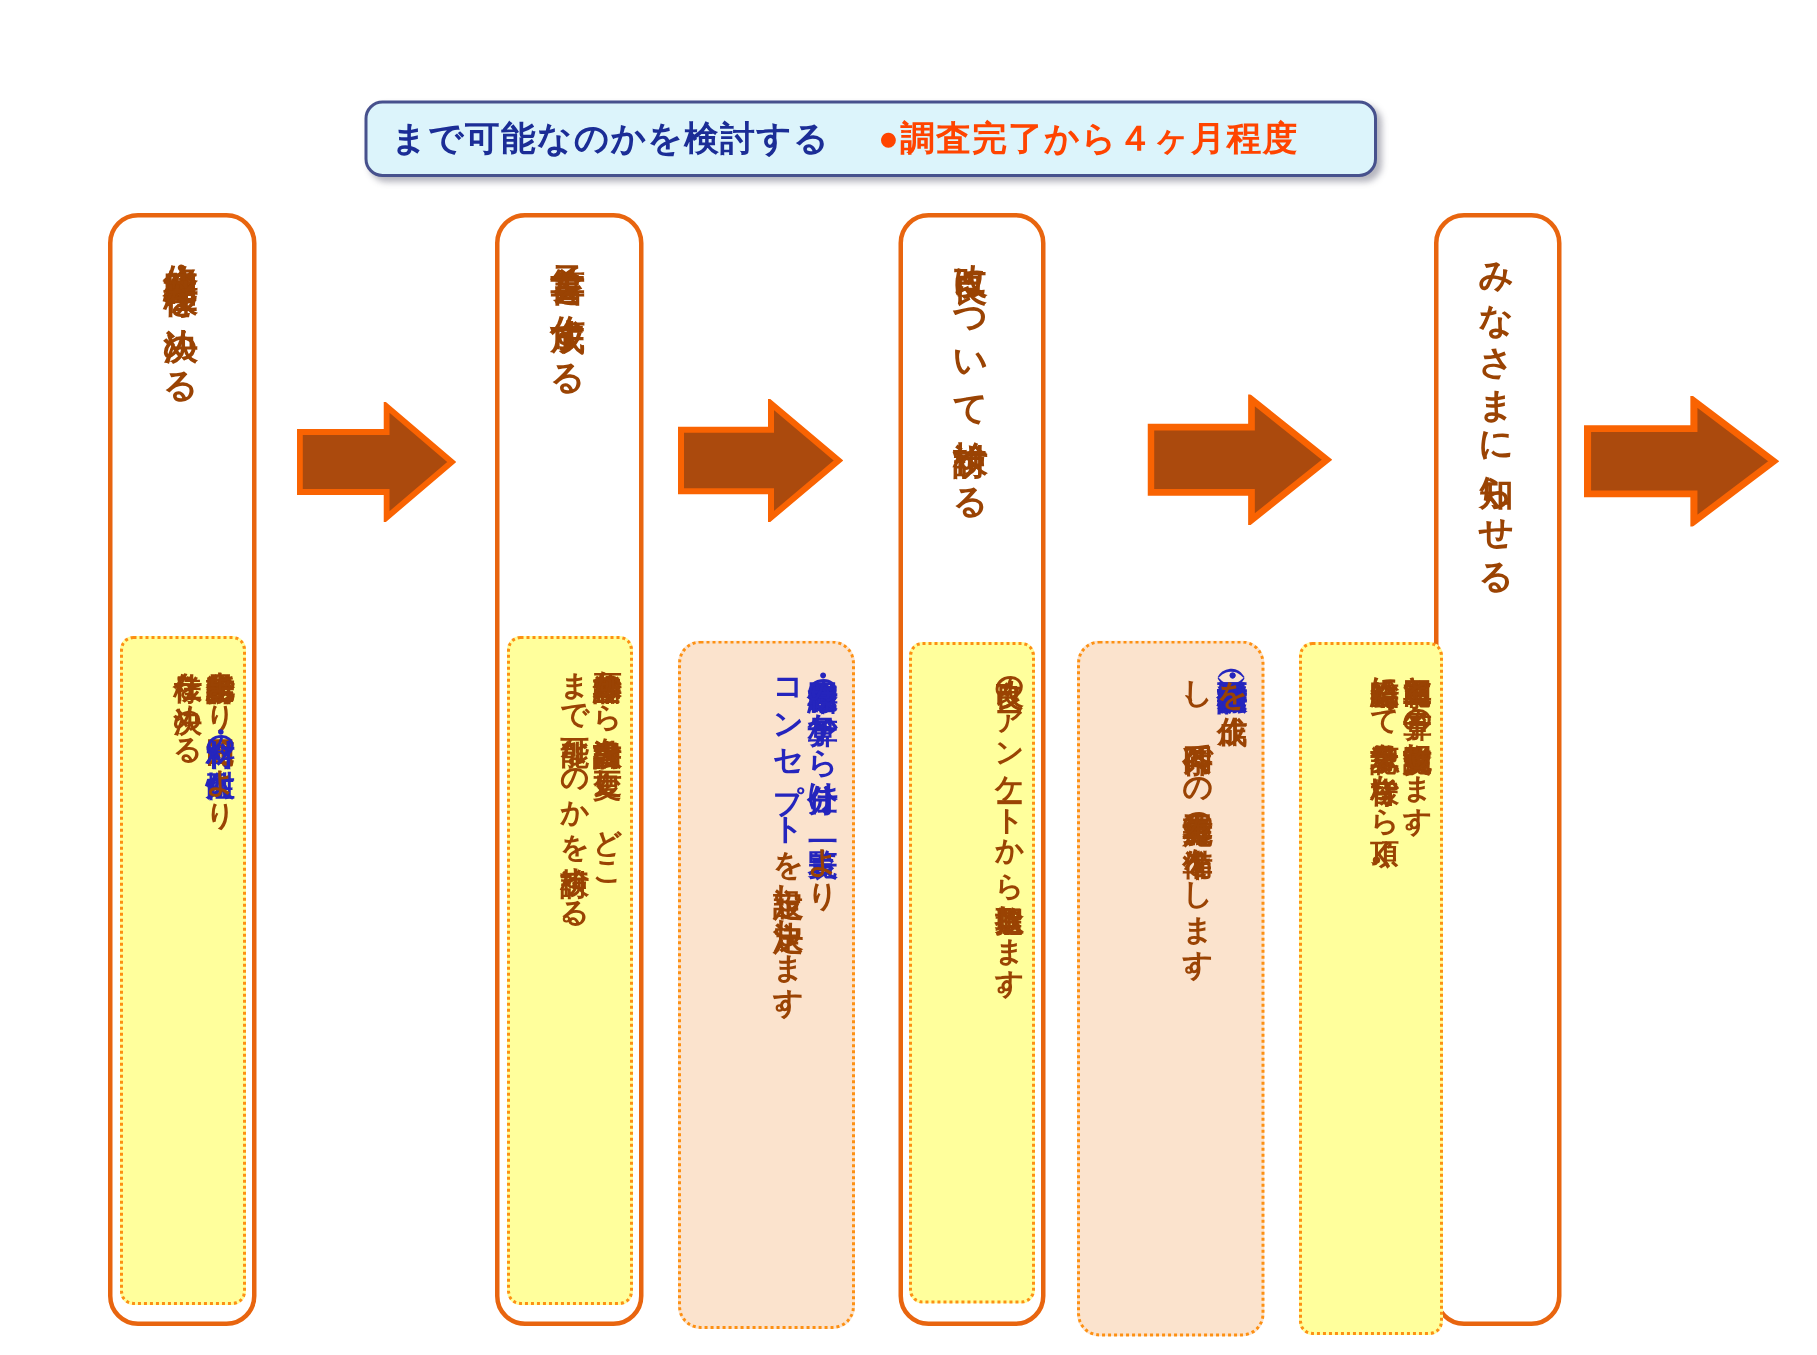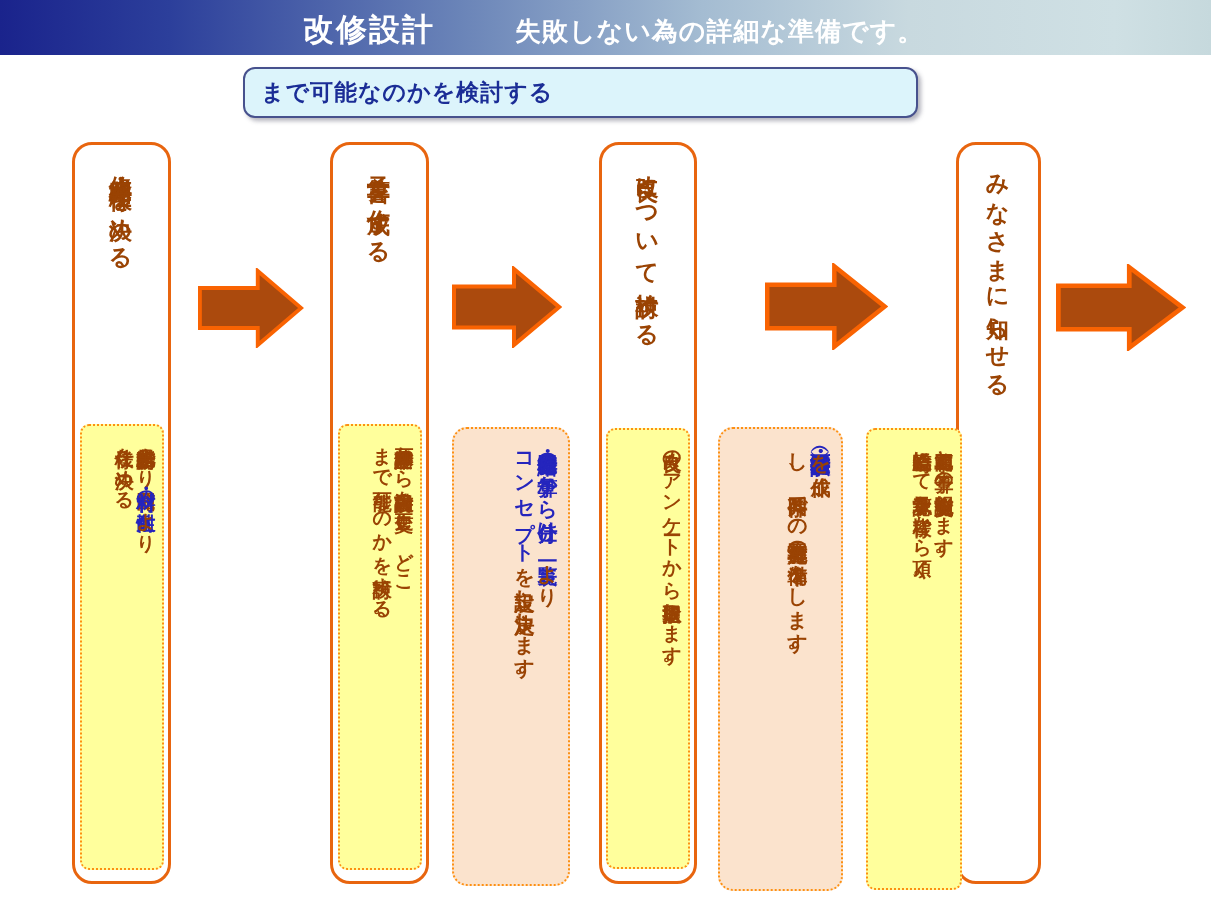--- a/index.html
+++ b/index.html
@@ -95,27 +95,24 @@
   #arrow-3{left:765px; top:263px;width:123px;height:87px;}
   #arrow-4{left:1056px;top:264px;width:130px;height:87px;}
   .arrow svg{width:100%;height:100%;display:block;}
   .arrow polygon{fill:var(--arrow-fill);stroke:var(--arrow-stroke);stroke-width:4;stroke-linejoin:miter;}
 </style>
 </head>
 <body>
 
 <div class="canvas">
 
-  <div class="header">
-    <div class="header-title">改修設計</div>
-    <div class="header-subtitle">失敗しない為の詳細な準備です。</div>
-  </div>
 
   <div class="banner">
     <span class="banner-label">まで可能なのかを検討する</span>
+    <span class="banner-duration">●調査完了から４ヶ月程度</span>
   </div>
 
   <div class="stage" id="stage-1">
     <div class="stage-title">修繕範囲・仕様を決める</div>
   </div>
   <div class="stage" id="stage-2">
     <div class="stage-title">予算書を作成する</div>
   </div>
   <div class="stage" id="stage-3">
     <div class="stage-title">改良について検討する</div>

